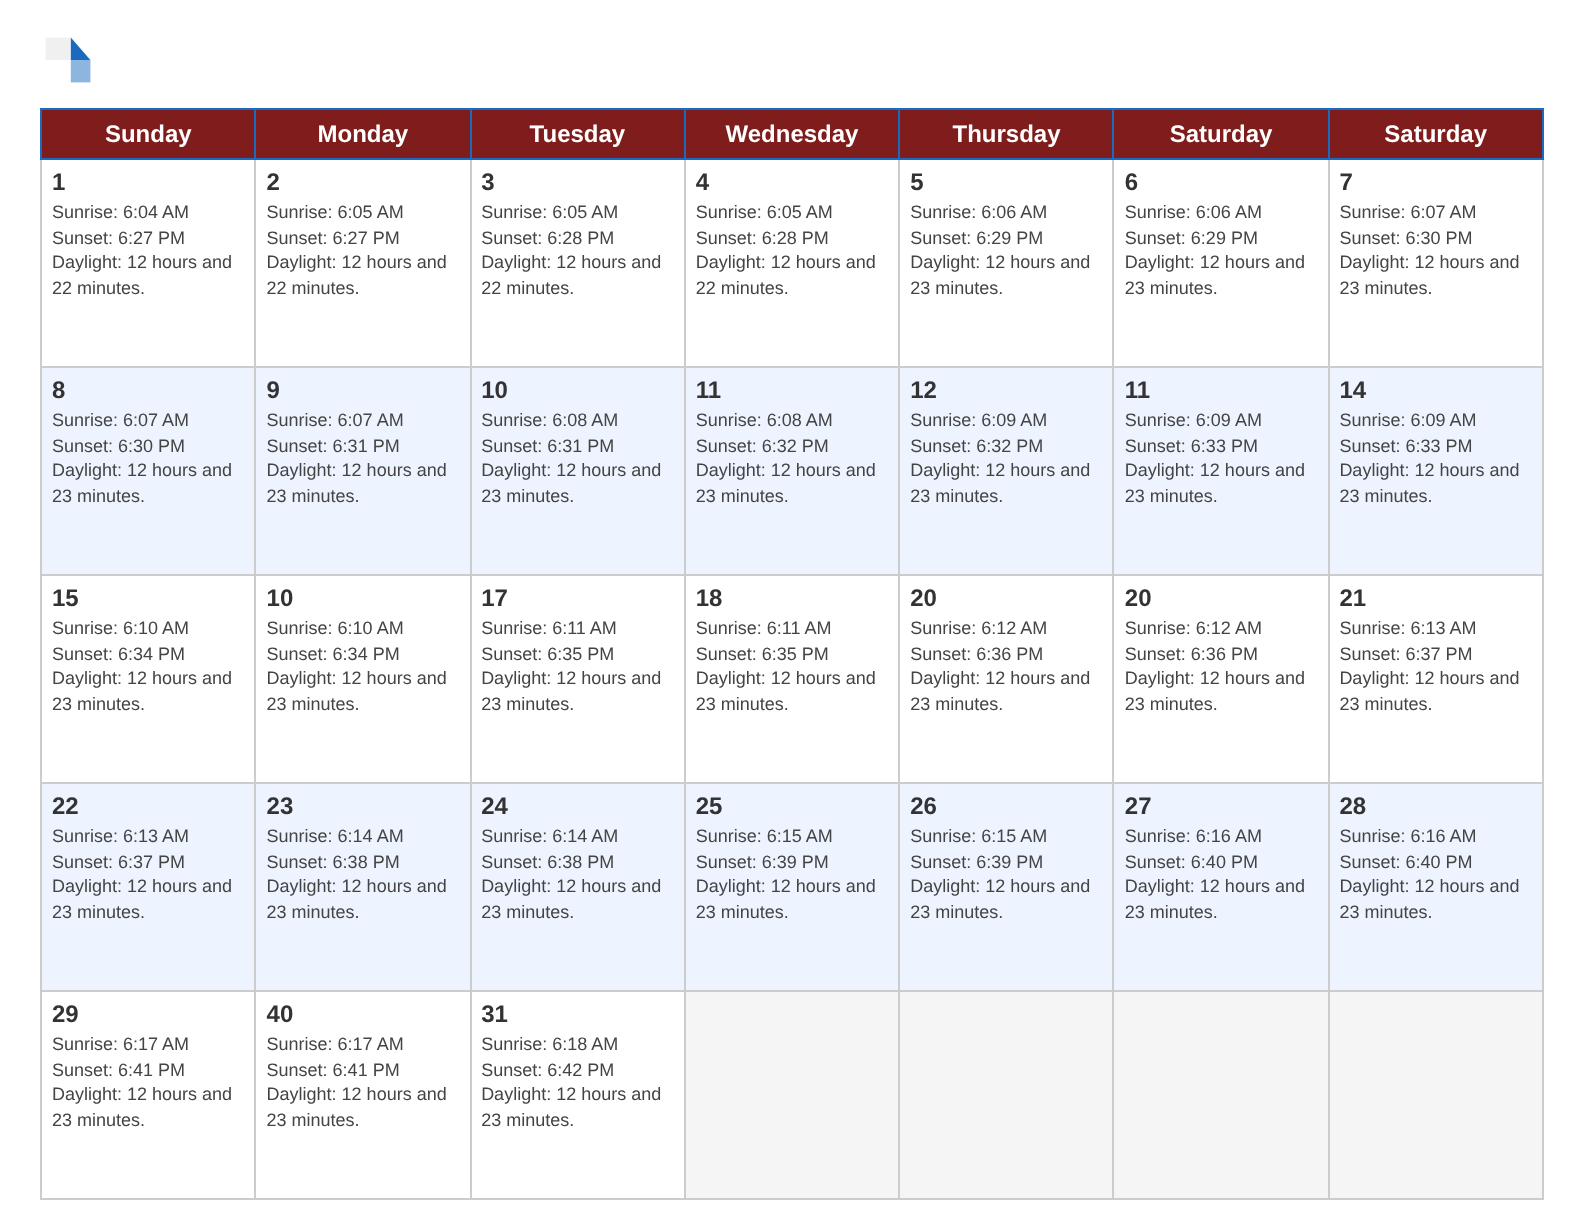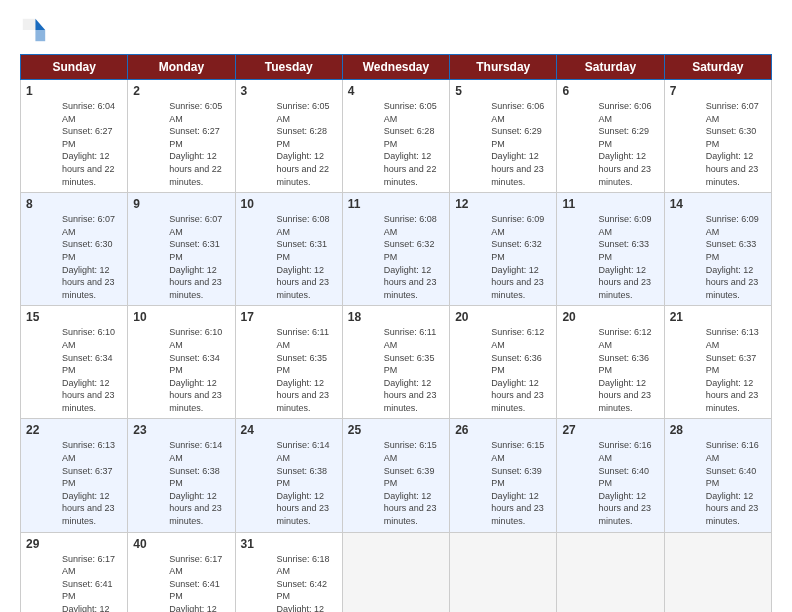--- a/index.html
+++ b/index.html
@@ -89,21 +89,20 @@
     .day-num {
       font-size: 12px;
       font-weight: bold;
       display: block;
       margin-bottom: 2px;
     }
     .day-detail {
       line-height: 1.4;
       font-size: 9px;
       color: #444;
-      margin-left: 36px;
     }
     .row-alt td {
       background: #eef4ff;
     }
   </style>
 </head>
 <body>
 
 <div class="page">
   <div class="header">

